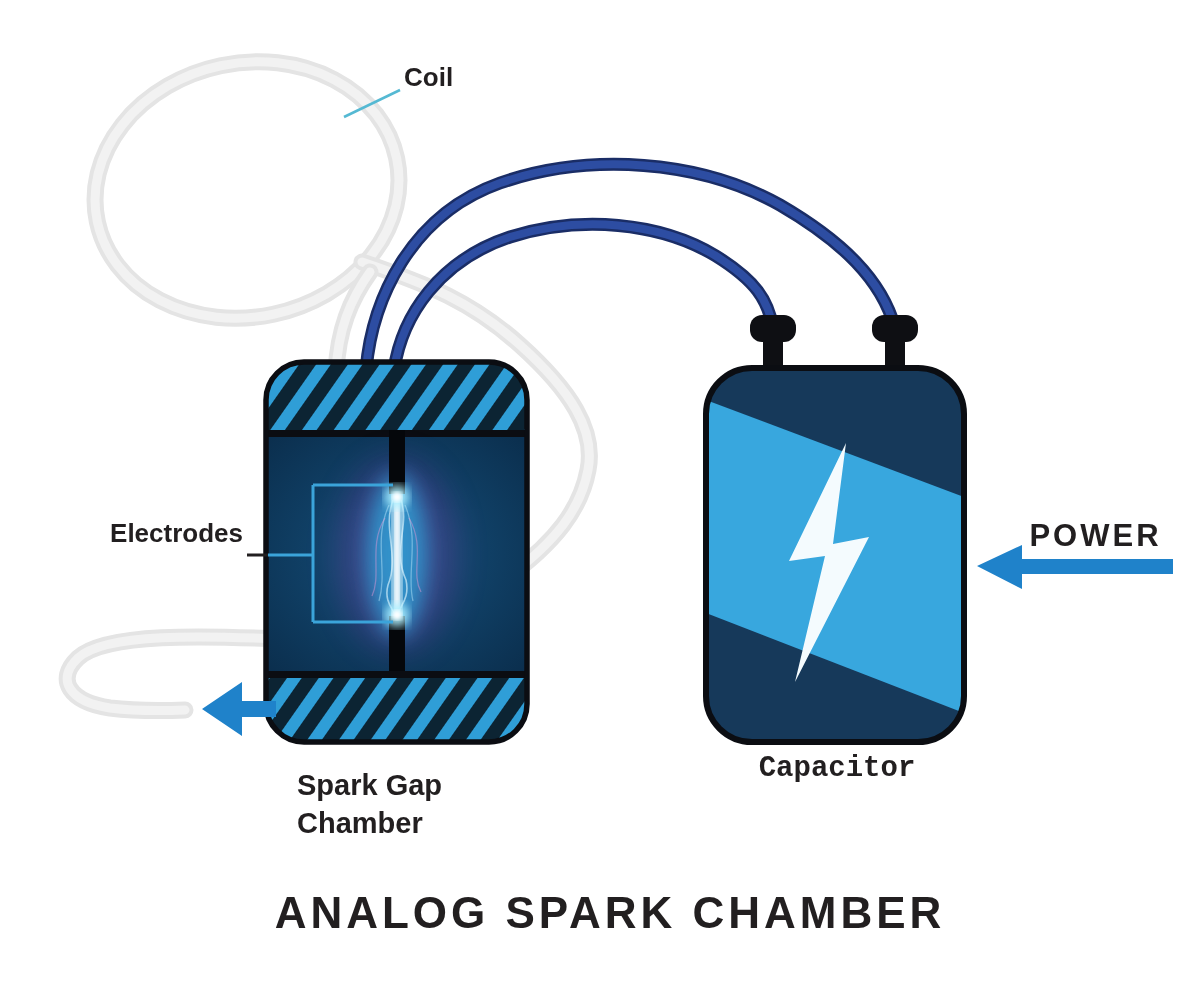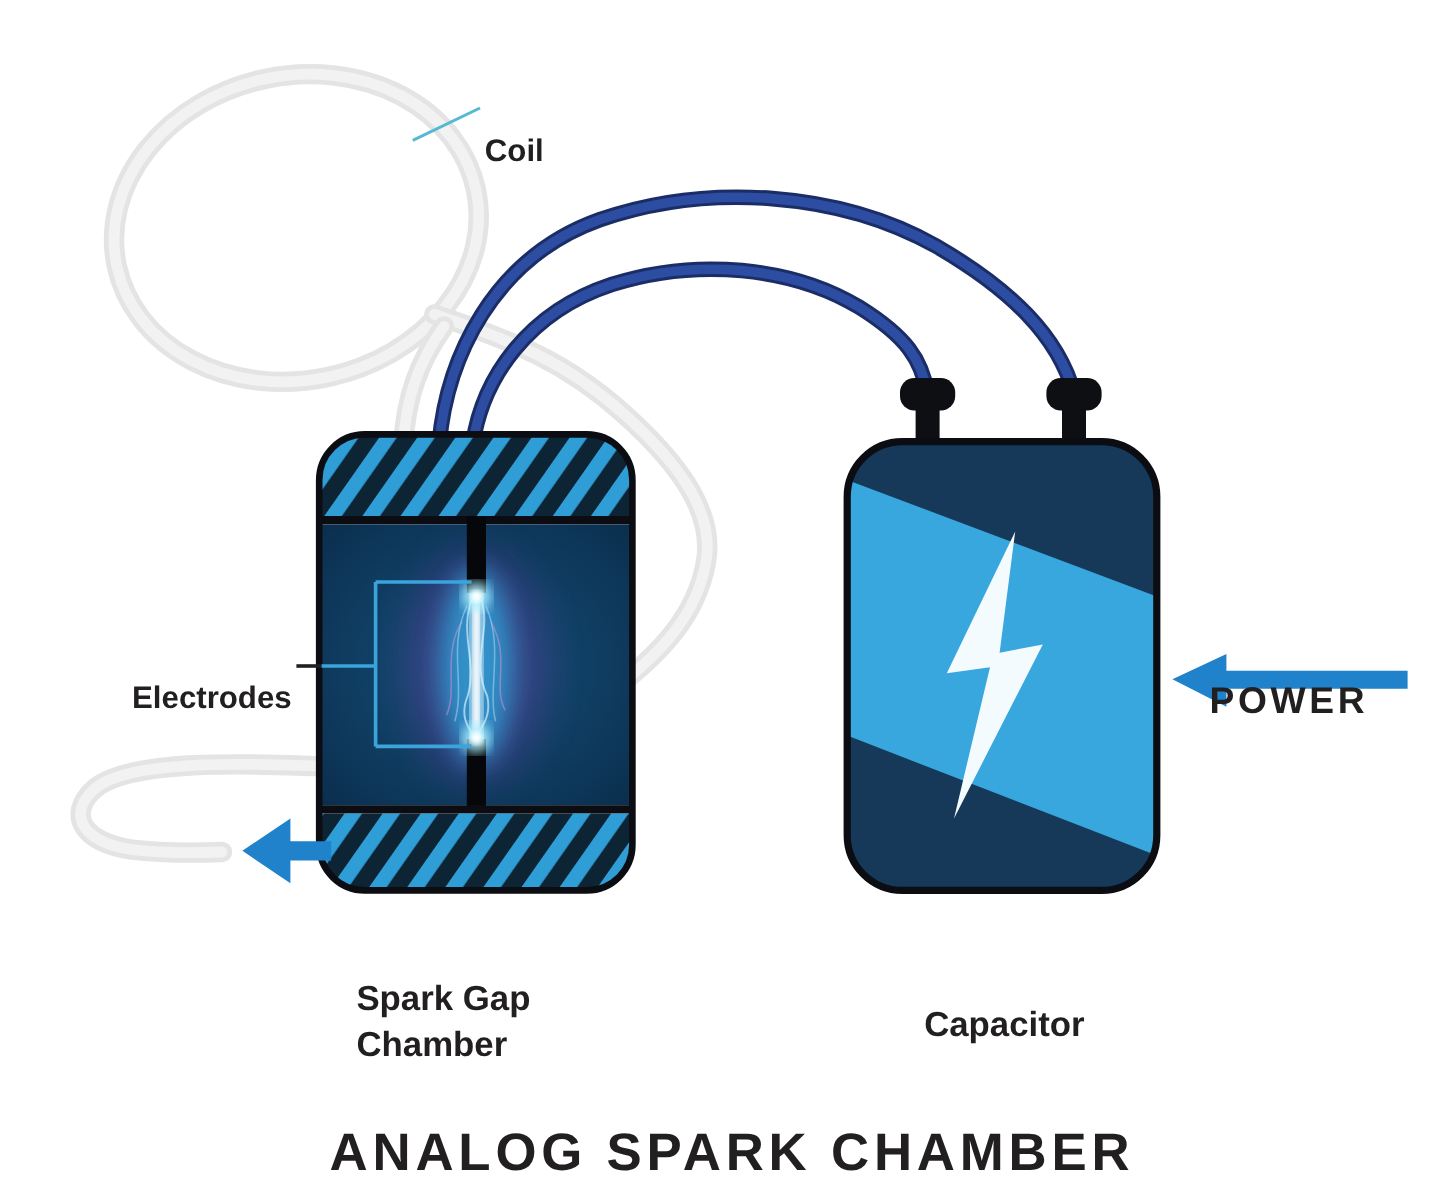--- a/index.html
+++ b/index.html
@@ -1,26 +1,26 @@
 <!DOCTYPE html>
 <html><head>
 <meta charset="utf-8">
 <style>
   html,body{margin:0;padding:0;background:#ffffff;}
   #stage{
     position:relative;width:1200px;height:1000px;background:#ffffff;overflow:hidden;
     font-family:"Liberation Sans", sans-serif;color:#221f20;
   }
   #diagram-svg{position:absolute;left:0;top:0;}
-  .lbl{position:absolute;color:#221f20;margin-top:48px;}
+  .lbl{position:absolute;color:#221f20;}
   .lbl-coil{left:404px;top:62px;font-size:26px;font-weight:700;}
   .lbl-electrodes{left:100px;top:518px;width:143px;text-align:right;font-size:26px;font-weight:700;}
-  .lbl-power{left:1008px;top:518px;width:175px;text-align:left;font-size:31px;font-weight:700;letter-spacing:3px;}
+  .lbl-power{left:1008px;top:518px;width:175px;text-align:center;font-size:31px;font-weight:700;letter-spacing:3px;}
   .lbl-sparkgap{left:297px;top:766px;width:200px;text-align:left;font-size:29px;font-weight:700;line-height:38px;}
-  .lbl-capacitor{left:727px;top:790px;width:220px;text-align:center;font-size:29px;font-weight:700;}
+  .lbl-capacitor{left:727px;top:752px;width:220px;text-align:center;font-size:29px;font-weight:700;font-family:Liberation Mono, monospace;}
   .lbl-title{left:0px;top:888px;width:1220px;text-align:center;font-size:44px;font-weight:700;letter-spacing:4px;}
 </style>
 </head>
 <body>
 
 <div id="stage">
 
   <svg id="diagram-svg" width="1200" height="1000" viewBox="0 0 1200 1000">
     <defs>
       <pattern id="hatch" width="26" height="26" patternUnits="userSpaceOnUse" patternTransform="rotate(35)">

